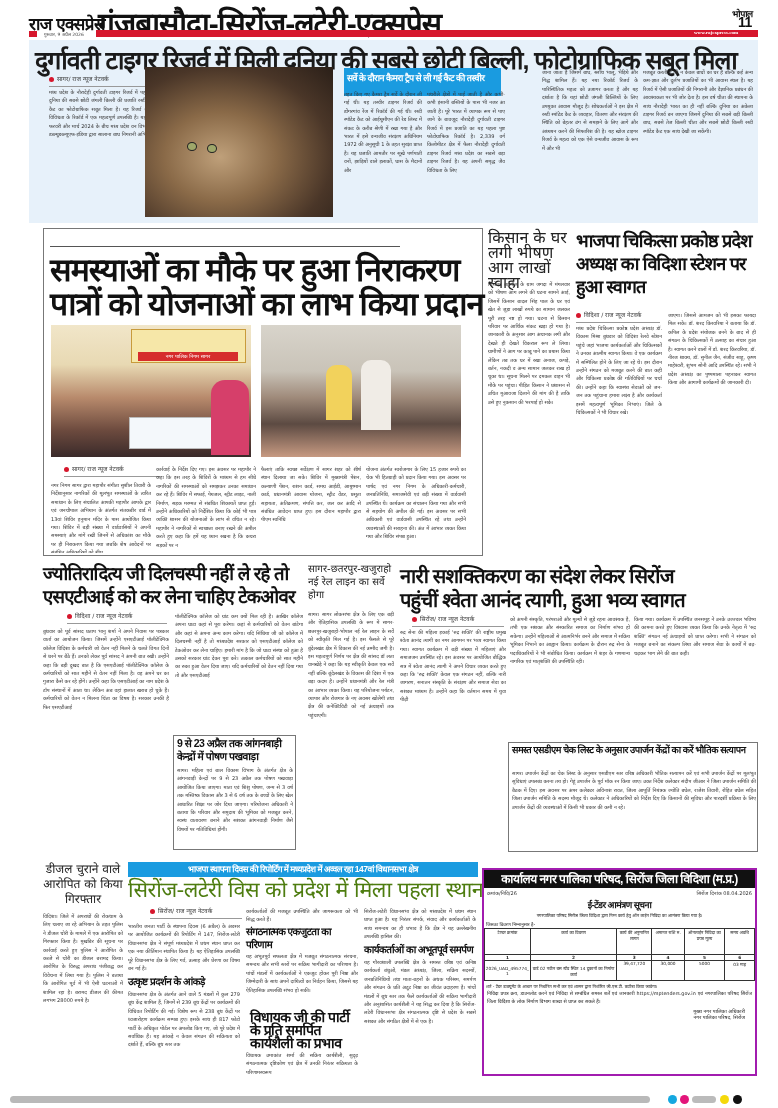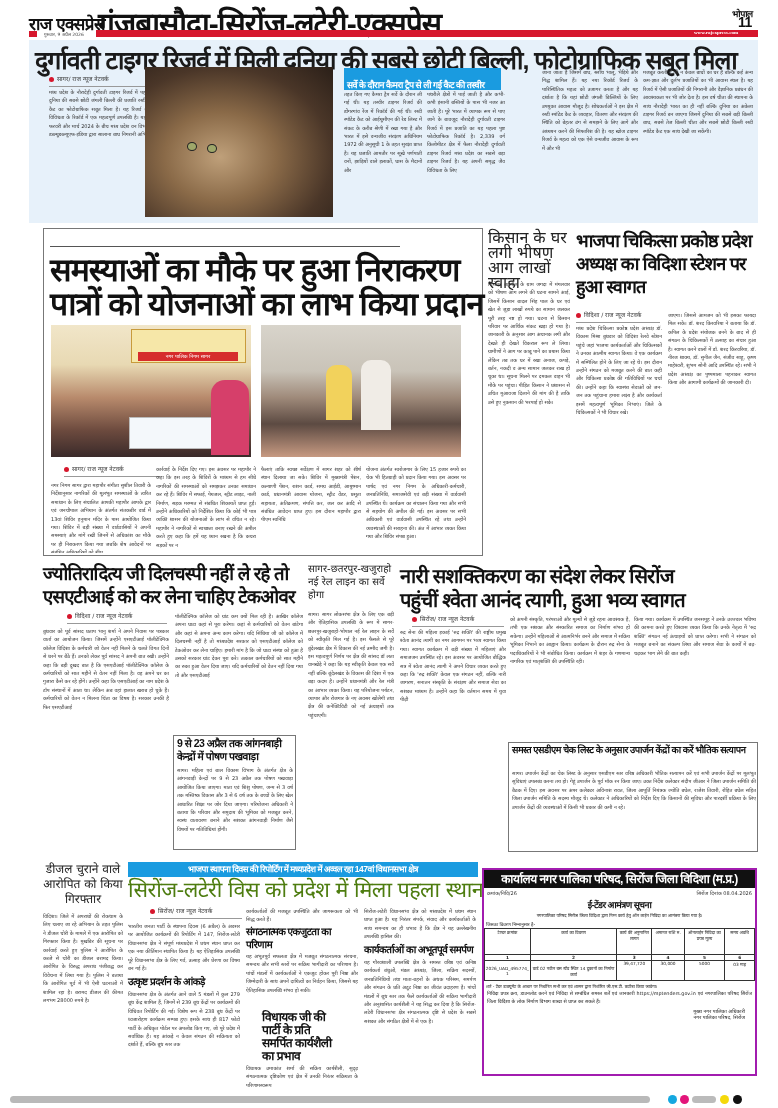--- a/index.html
+++ b/index.html
@@ -32,21 +32,21 @@
   <div class="abs cond" style="left:6px;top:2px;font-size:25px;color:#1a1a1a;white-space:nowrap;letter-spacing:-1px;">दुर्गावती टाइगर रिजर्व में मिली दुनिया की सबसे छोटी बिल्ली, फोटोग्राफिक सबूत मिला</div>
   <div class="abs byline" style="left:20px;top:35px;width:110px;">
     <span class="dot"></span>
     <span>सागर/ राज न्यूज नेटवर्क</span>
   </div>
   <div class="abs body-text" style="left:20px;top:48px;width:110px;height:130px;">मध्य प्रदेश के नौरादेही दुर्गावती टाइगर रिजर्व में पहली बार दुनिया की सबसे छोटी जंगली बिल्ली की प्रजाति रस्टी-स्पॉटेड कैट का फोटोग्राफिक सबूत मिला है। यह रिजर्व की जैव विविधता के रिकॉर्ड में एक महत्वपूर्ण उपलब्धि है। यह तस्वीर फरवरी और मार्च 2024 के बीच मध्य प्रदेश वन विभाग और डब्ल्यूडब्ल्यूएफ-इंडिया द्वारा सालाना बाघ निगरानी अभियान के</div>
   <div class="abs photo" style="left:116px;top:27px;width:188px;height:150px;background:radial-gradient(ellipse at 40% 60%,#bfa07a 0,#8a6a48 35%,#4a3628 70%,#2a1f18 100%);">
     <div class="abs" style="left:42px;top:75px;width:10px;height:9px;border-radius:50%;background:#9ea76a;border:1px solid #222;"></div>
     <div class="abs" style="left:62px;top:77px;width:10px;height:9px;border-radius:50%;background:#9ea76a;border:1px solid #222;"></div>
   </div>
-  <div class="abs cond" style="left:315px;top:28px;width:157px;height:22px;background:#1a9be0;color:#fff;font-size:9px;padding:10px 3px;white-space:nowrap;overflow:hidden;">सर्वे के दौरान कैमरा ट्रैप से ली गई कैट की तस्वीर</div>
+  <div class="abs cond" style="left:315px;top:28px;width:157px;height:28px;background:#1a9be0;color:#fff;font-size:9px;padding:3px 3px;white-space:nowrap;overflow:hidden;">सर्वे के दौरान कैमरा ट्रैप से ली गई कैट की तस्वीर</div>
   <div class="abs body-text" style="left:315px;top:50px;width:78px;height:128px;">तहत किए गए कैमरा ट्रैप सर्वे के दौरान ली गई थी। यह तस्वीर टाइगर रिजर्व की डोंगरगांव रेंज में रिकॉर्ड की गई थी। रस्टी स्पॉटेड कैट को आईयूसीएन की रेड लिस्ट में संकट के करीब श्रेणी में रखा गया है और भारत में इसे वन्यजीव संरक्षण अधिनियम 1972 की अनुसूची 1 के तहत सुरक्षा प्राप्त है। यह प्रजाति आमतौर पर सूखे पर्णपाती वनों, झाड़ियों वाले इलाकों, घास के मैदानों और</div>
   <div class="abs body-text" style="left:398px;top:50px;width:78px;height:128px;">पथरीले क्षेत्रों में पाई जाती है और कभी-कभी इंसानी बस्तियों के पास भी नजर आ जाती है। पूरे भारत में व्यापक रूप से पाए जाने के बावजूद नौरादेही दुर्गावती टाइगर रिजर्व में इस प्रजाति का यह पहला पुष्ट फोटोग्राफिक रिकॉर्ड है। 2,339 वर्ग किलोमीटर क्षेत्र में फैला नौरादेही दुर्गावती टाइगर रिजर्व मध्य प्रदेश का सबसे बड़ा टाइगर रिजर्व है। यह अपनी समृद्ध जैव विविधता के लिए</div>
   <div class="abs body-text" style="left:513px;top:28px;width:96px;height:150px;">जाना जाता है जिसमें बाघ, स्लॉथ भालू, भेड़िये और गिद्ध शामिल हैं। यह नया रिकॉर्ड रिजर्व के पारिस्थितिक महत्व को उजागर करता है और यह दर्शाता है कि यहां छोटी जंगली बिल्लियों के लिए उपयुक्त आवास मौजूद है। शोधकर्ताओं ने इस क्षेत्र में रस्टी स्पॉटेड कैट के व्यवहार, वितरण और संरक्षण की स्थिति को बेहतर ढंग से समझने के लिए आगे और अध्ययन करने की सिफारिश की है। यह खोज टाइगर रिजर्व के महत्व को एक ऐसे वन्यजीव आवास के रूप में और भी</div>
   <div class="abs body-text" style="left:614px;top:28px;width:110px;height:150px;">मजबूत करती है जो न केवल बाघों का घर है बल्कि कई अन्य कम-ज्ञात और दुर्लभ प्रजातियों का भी आवास स्थल है। यह रिजर्व में ऐसी प्रजातियों की निगरानी और वैज्ञानिक प्रबंधन की आवश्यकता पर भी जोर देता है। इस वर्ष चीता की स्थापना के साथ नौरादेही भारत का ही नहीं बल्कि दुनिया का अकेला टाइगर रिजर्व बन जाएगा जिसमें दुनिया की सबसे बड़ी बिल्ली बाघ, सबसे तेज बिल्ली चीता और सबसे छोटी बिल्ली रस्टी स्पॉटेड कैट एक साथ देखी जा सकेंगी।</div>
 </div>
 
 <div class="abs box" style="left:43px;top:228px;width:440px;height:328px;">
   <div class="abs" style="left:6px;top:17px;width:350px;height:1px;background:#555;"></div>
   <div class="abs cond" style="left:6px;top:52px;font-size:32px;white-space:nowrap;letter-spacing:-1px;">पात्रों को योजनाओं का लाभ किया प्रदान</div>
   <div class="abs cond" style="left:6px;top:18px;font-size:32px;white-space:nowrap;letter-spacing:-1px;">समस्याओं का मौके पर हुआ निराकरण</div>
@@ -139,21 +139,21 @@
   <div class="abs" style="left:0;top:60px;width:112px;height:186px;">
     <div class="body-text" style="height:50px;">भारतीय जनता पार्टी के स्थापना दिवस (6 अप्रैल) के अवसर पर आयोजित कार्यक्रमों की रिपोर्टिंग में 147, सिरोंज-लटेरी विधानसभा क्षेत्र ने संपूर्ण मध्यप्रदेश में प्रथम स्थान प्राप्त कर एक नया कीर्तिमान स्थापित किया है। यह ऐतिहासिक उपलब्धि पूरे विधानसभा क्षेत्र के लिए गर्व, उत्साह और प्रेरणा का विषय बन गई है।</div>
     <div class="cond" style="font-size:10px;margin:2px 0;">उत्कृष्ट प्रदर्शन के आंकड़े</div>
     <div class="body-text" style="height:108px;">विधानसभा क्षेत्र के अंतर्गत आने वाले 5 मंडलों में कुल 279 बूथ केंद्र शामिल हैं, जिनमें से 239 बूथ केंद्रों पर कार्यक्रमों की विधिवत रिपोर्टिंग की गई। विशेष रूप से 238 बूथ केंद्रों पर ध्वजारोहण कार्यक्रम सम्पन्न हुए। इसके साथ ही 817 फोटो पार्टी के अधिकृत पोर्टल पर अपलोड किए गए, जो पूरे प्रदेश में सर्वाधिक हैं। यह आंकड़े न केवल संगठन की सक्रियता को दर्शाते हैं, बल्कि बूथ स्तर तक</div>
   </div>
 
   <div class="abs" style="left:118px;top:45px;width:112px;height:201px;">
     <div class="body-text" style="height:17px;">कार्यकर्ताओं की मजबूत उपस्थिति और जागरूकता को भी सिद्ध करते हैं।</div>
     <div class="cond" style="font-size:10px;line-height:13px;margin:1px 0;">संगठनात्मक एकजुटता का परिणाम</div>
     <div class="body-text" style="height:58px;">यह अभूतपूर्व सफलता क्षेत्र में मजबूत संगठनात्मक संरचना, समन्वय और सभी स्तरों पर सक्रिय भागीदारी का परिणाम है। पांचों मंडलों में कार्यकर्ताओं ने एकजुट होकर पूरी निष्ठा और जिम्मेदारी के साथ अपने दायित्वों का निर्वहन किया, जिससे यह ऐतिहासिक उपलब्धि संभव हो सकी।</div>
-    <div class="cond" style="font-size:12px;line-height:13px;margin:1px 16px;">विधायक जी की पार्टी के प्रति समर्पित कार्यशैली का प्रभाव</div>
+    <div class="cond" style="font-size:14px;line-height:13px;margin:1px 4px;">विधायक जी की पार्टी के प्रति समर्पित कार्यशैली का प्रभाव</div>
     <div class="body-text" style="height:25px;">विधायक उमाकांत शर्मा की सक्रिय कार्यशैली, सुदृढ़ संगठनात्मक दृष्टिकोण एवं क्षेत्र में उनकी निरंतर सक्रियता के परिणामस्वरूप</div>
   </div>
 
   <div class="abs" style="left:236px;top:45px;width:112px;height:201px;">
     <div class="body-text" style="height:34px;">सिरोंज-लटेरी विधानसभा क्षेत्र को मध्यप्रदेश में प्रथम स्थान प्राप्त हुआ है। यह निरंतर संपर्क, संवाद और कार्यकर्ताओं के साथ समन्वय का ही प्रभाव है कि क्षेत्र ने यह उल्लेखनीय उपलब्धि हासिल की।</div>
     <div class="cond" style="font-size:10px;line-height:13px;margin:2px 0;">कार्यकर्ताओं का अभूतपूर्व समर्पण</div>
     <div class="body-text" style="height:110px;">यह गौरवशाली उपलब्धि क्षेत्र के समस्त वरिष्ठ एवं कनिष्ठ कार्यकर्ता बंधुओं, मंडल अध्यक्ष, जिला, सक्रिय सदस्यों, जनप्रतिनिधियों तथा माता-बहनों के अथक परिश्रम, समर्पण और संगठन के प्रति अटूट निष्ठा का जीवंत उदाहरण है। पांचों मंडलों में बूथ स्तर तक फैले कार्यकर्ताओं की सक्रिय भागीदारी और अनुशासित कार्यशैली ने यह सिद्ध कर दिया है कि सिरोंज-लटेरी विधानसभा क्षेत्र संगठनात्मक दृष्टि से प्रदेश के सबसे सशक्त और संगठित क्षेत्रों में से एक है।</div>
   </div>
 </div>
 

